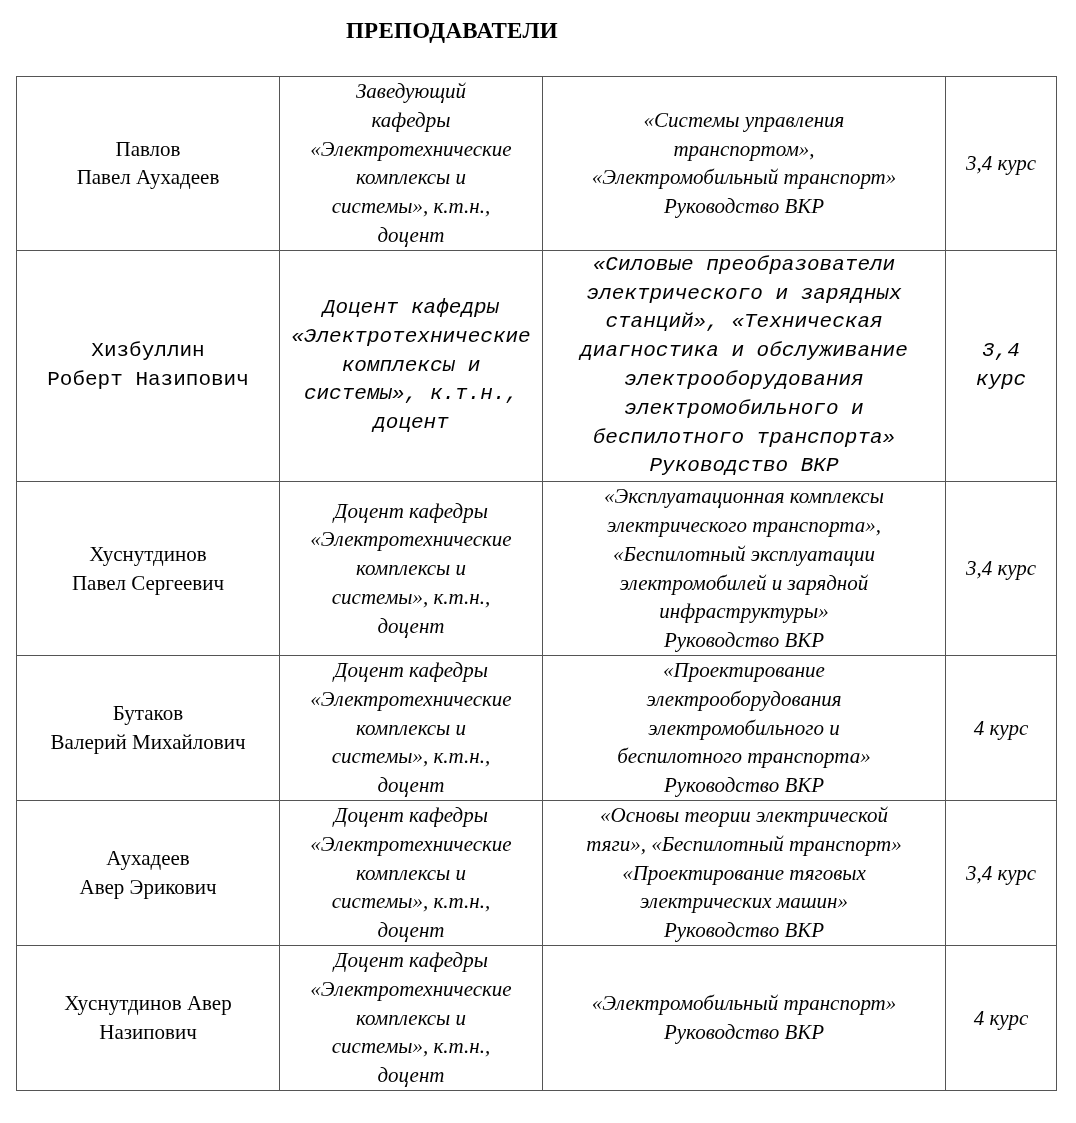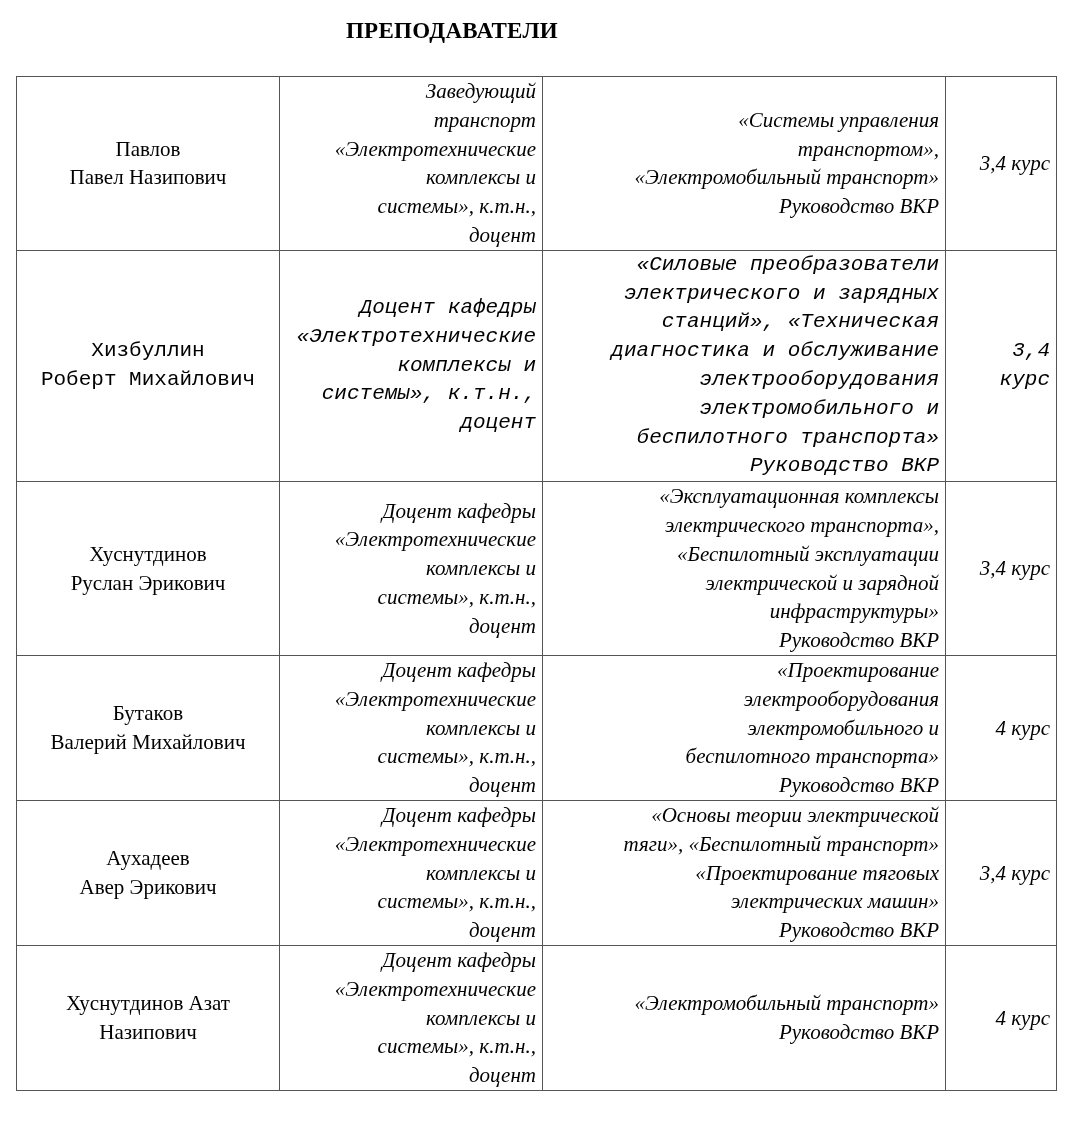--- a/index.html
+++ b/index.html
@@ -1,20 +1,20 @@
 <!DOCTYPE html>
 <html><head>
 <meta charset="utf-8">
 <style>
   html, body { margin: 0; padding: 0; background: #ffffff; }
   body { width: 1076px; height: 1123px; position: relative; font-family: "Liberation Serif", "DejaVu Serif", serif; color: #000; }
   .title { position: absolute; top: 18px; left: 0; width: 904px; text-align: center; font-weight: bold; font-size: 23px; letter-spacing: 0.3px; }
   table { position: absolute; top: 76px; left: 16px; width: 1040px; border-collapse: collapse; table-layout: fixed; }
   td { border: 1.5px solid #555; text-align: center; vertical-align: middle; font-size: 21px; line-height: 28.8px; padding: 0 6px; }
-  td.it { font-style: italic; text-align: right; }
+  td.it { font-style: italic; }
   col.c1 { width: 263px; } col.c2 { width: 263px; } col.c3 { width: 403px; } col.c4 { width: 111px; }
   .line { display: block; white-space: nowrap; }
   tr.r0 td { height: 172px; }
   tr.r1 td { height: 230px; font-family: Liberation Mono, monospace; }
   tr.r2 td { height: 172px; }
   tr.r3 td { height: 144px; }
   tr.r4 td { height: 144px; }
   tr.r5 td { height: 143px; }
 </style>
 </head>
@@ -26,42 +26,42 @@
   <colgroup>
       <col class="c1">
       <col class="c2">
       <col class="c3">
       <col class="c4">
     </colgroup>
   <tbody id="tbody">
       <tr class="r0">
         <td>
           <span class="line">Павлов</span>
-          <span class="line">Павел Назипович</span>
+          <span class="line">Павел Аухадеев</span>
         </td>
         <td class="it">
           <span class="line">Заведующий</span>
-          <span class="line">транспорт</span>
+          <span class="line">кафедры</span>
           <span class="line">«Электротехнические</span>
           <span class="line">комплексы и</span>
           <span class="line">системы», к.т.н.,</span>
           <span class="line">доцент</span>
         </td>
         <td class="it">
           <span class="line">«Системы управления</span>
           <span class="line">транспортом»,</span>
           <span class="line">«Электромобильный транспорт»</span>
           <span class="line">Руководство ВКР</span>
         </td>
         <td class="it">3,4 курс</td>
       </tr>
       <tr class="r1">
         <td>
           <span class="line">Хизбуллин</span>
-          <span class="line">Роберт Михайлович</span>
+          <span class="line">Роберт Назипович</span>
         </td>
         <td class="it">
           <span class="line">Доцент кафедры</span>
           <span class="line">«Электротехнические</span>
           <span class="line">комплексы и</span>
           <span class="line">системы», к.т.н.,</span>
           <span class="line">доцент</span>
         </td>
         <td class="it">
           <span class="line">«Силовые преобразователи</span>
@@ -71,34 +71,34 @@
           <span class="line">электрооборудования</span>
           <span class="line">электромобильного и</span>
           <span class="line">беспилотного транспорта»</span>
           <span class="line">Руководство ВКР</span>
         </td>
         <td class="it">3,4 курс</td>
       </tr>
       <tr class="r2">
         <td>
           <span class="line">Хуснутдинов</span>
-          <span class="line">Руслан Эрикович</span>
+          <span class="line">Павел Сергеевич</span>
         </td>
         <td class="it">
           <span class="line">Доцент кафедры</span>
           <span class="line">«Электротехнические</span>
           <span class="line">комплексы и</span>
           <span class="line">системы», к.т.н.,</span>
           <span class="line">доцент</span>
         </td>
         <td class="it">
           <span class="line">«Эксплуатационная комплексы</span>
           <span class="line">электрического транспорта»,</span>
           <span class="line">«Беспилотный эксплуатации</span>
-          <span class="line">электрической и зарядной</span>
+          <span class="line">электромобилей и зарядной</span>
           <span class="line">инфраструктуры»</span>
           <span class="line">Руководство ВКР</span>
         </td>
         <td class="it">3,4 курс</td>
       </tr>
       <tr class="r3">
         <td>
           <span class="line">Бутаков</span>
           <span class="line">Валерий Михайлович</span>
         </td>
@@ -134,21 +134,21 @@
           <span class="line">«Основы теории электрической</span>
           <span class="line">тяги», «Беспилотный транспорт»</span>
           <span class="line">«Проектирование тяговых</span>
           <span class="line">электрических машин»</span>
           <span class="line">Руководство ВКР</span>
         </td>
         <td class="it">3,4 курс</td>
       </tr>
       <tr class="r5">
         <td>
-          <span class="line">Хуснутдинов Азат</span>
+          <span class="line">Хуснутдинов Авер</span>
           <span class="line">Назипович</span>
         </td>
         <td class="it">
           <span class="line">Доцент кафедры</span>
           <span class="line">«Электротехнические</span>
           <span class="line">комплексы и</span>
           <span class="line">системы», к.т.н.,</span>
           <span class="line">доцент</span>
         </td>
         <td class="it">

